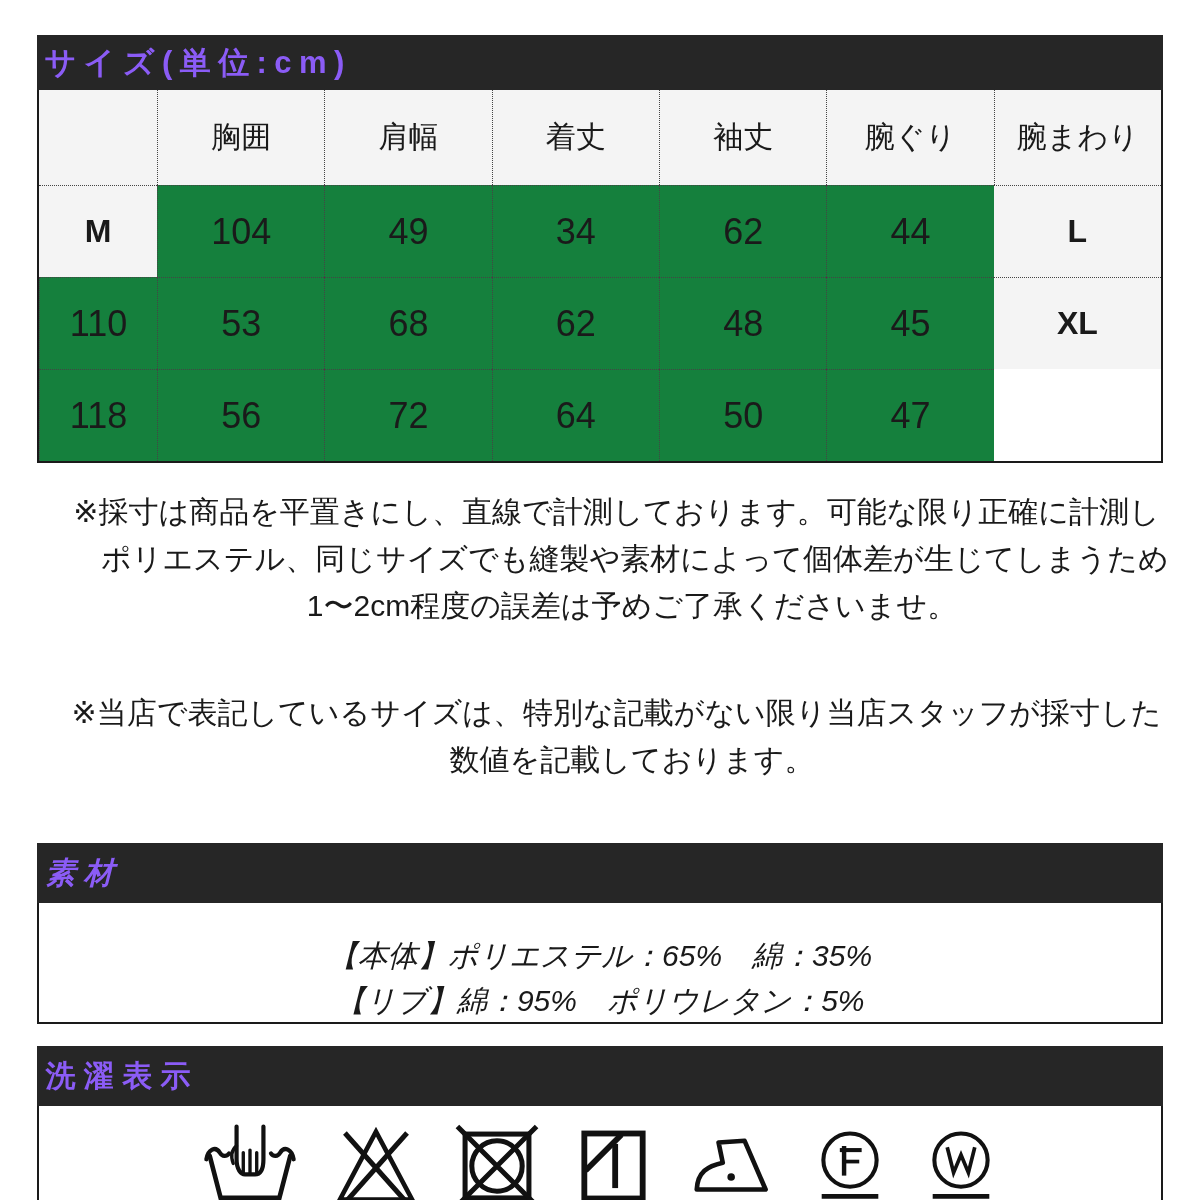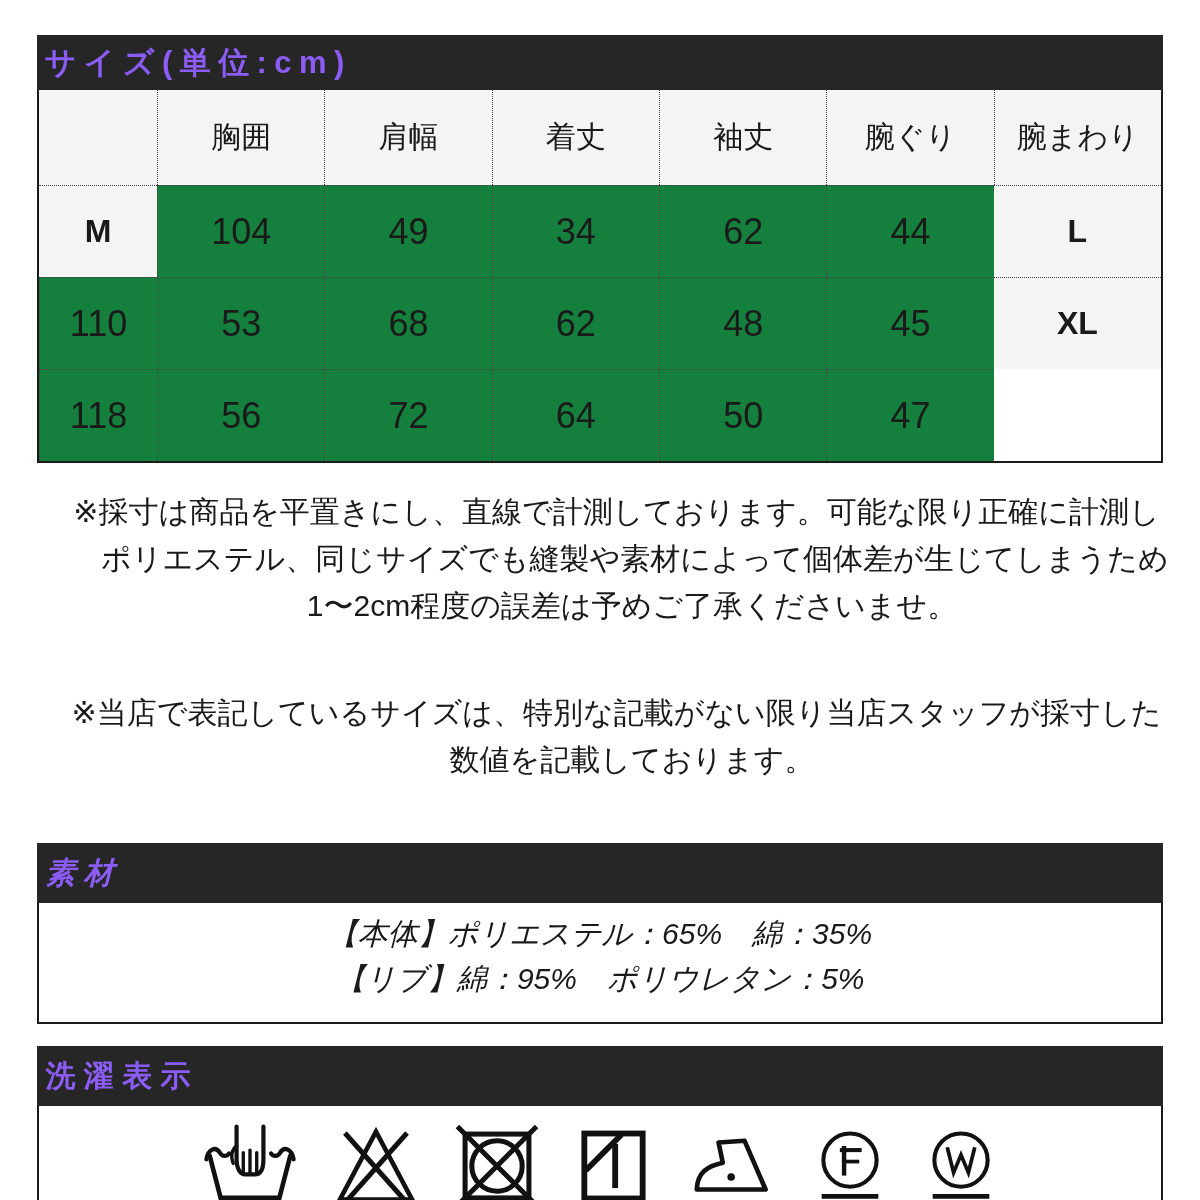--- a/index.html
+++ b/index.html
@@ -24,21 +24,21 @@
   .cell.size-col { border-left:none; background:#f4f4f4; font-weight:bold; font-size:32px; }
 
   
   .notes { padding:25px 0 0 33px; }
   .note { margin-bottom:60px; }
   .note-line { font-size:30px; line-height:47px; white-space:nowrap;text-align:center; }
   .note-line.cont { margin-left:31px; }
 
   
   .boxed-body { border:2px solid #1a1a1a; border-top:none; background:#fff; }
-  .material-body { height:121px; padding-top:8px; text-align:center; }
+  .material-body { height:121px; padding-top:30px; text-align:center; }
   .material-line { font-size:30px; line-height:45px; }
 
   .care-body { height:121px; display:flex; align-items:center; justify-content:center; gap:37px; }
   .care-icon { display:flex; align-items:center; }
   .care-icon svg { display:block; }
   .material-section { margin-top:0;font-style:italic; }
   .care-section { margin-top:22px; }
 </style>
 </head>
 <body>

